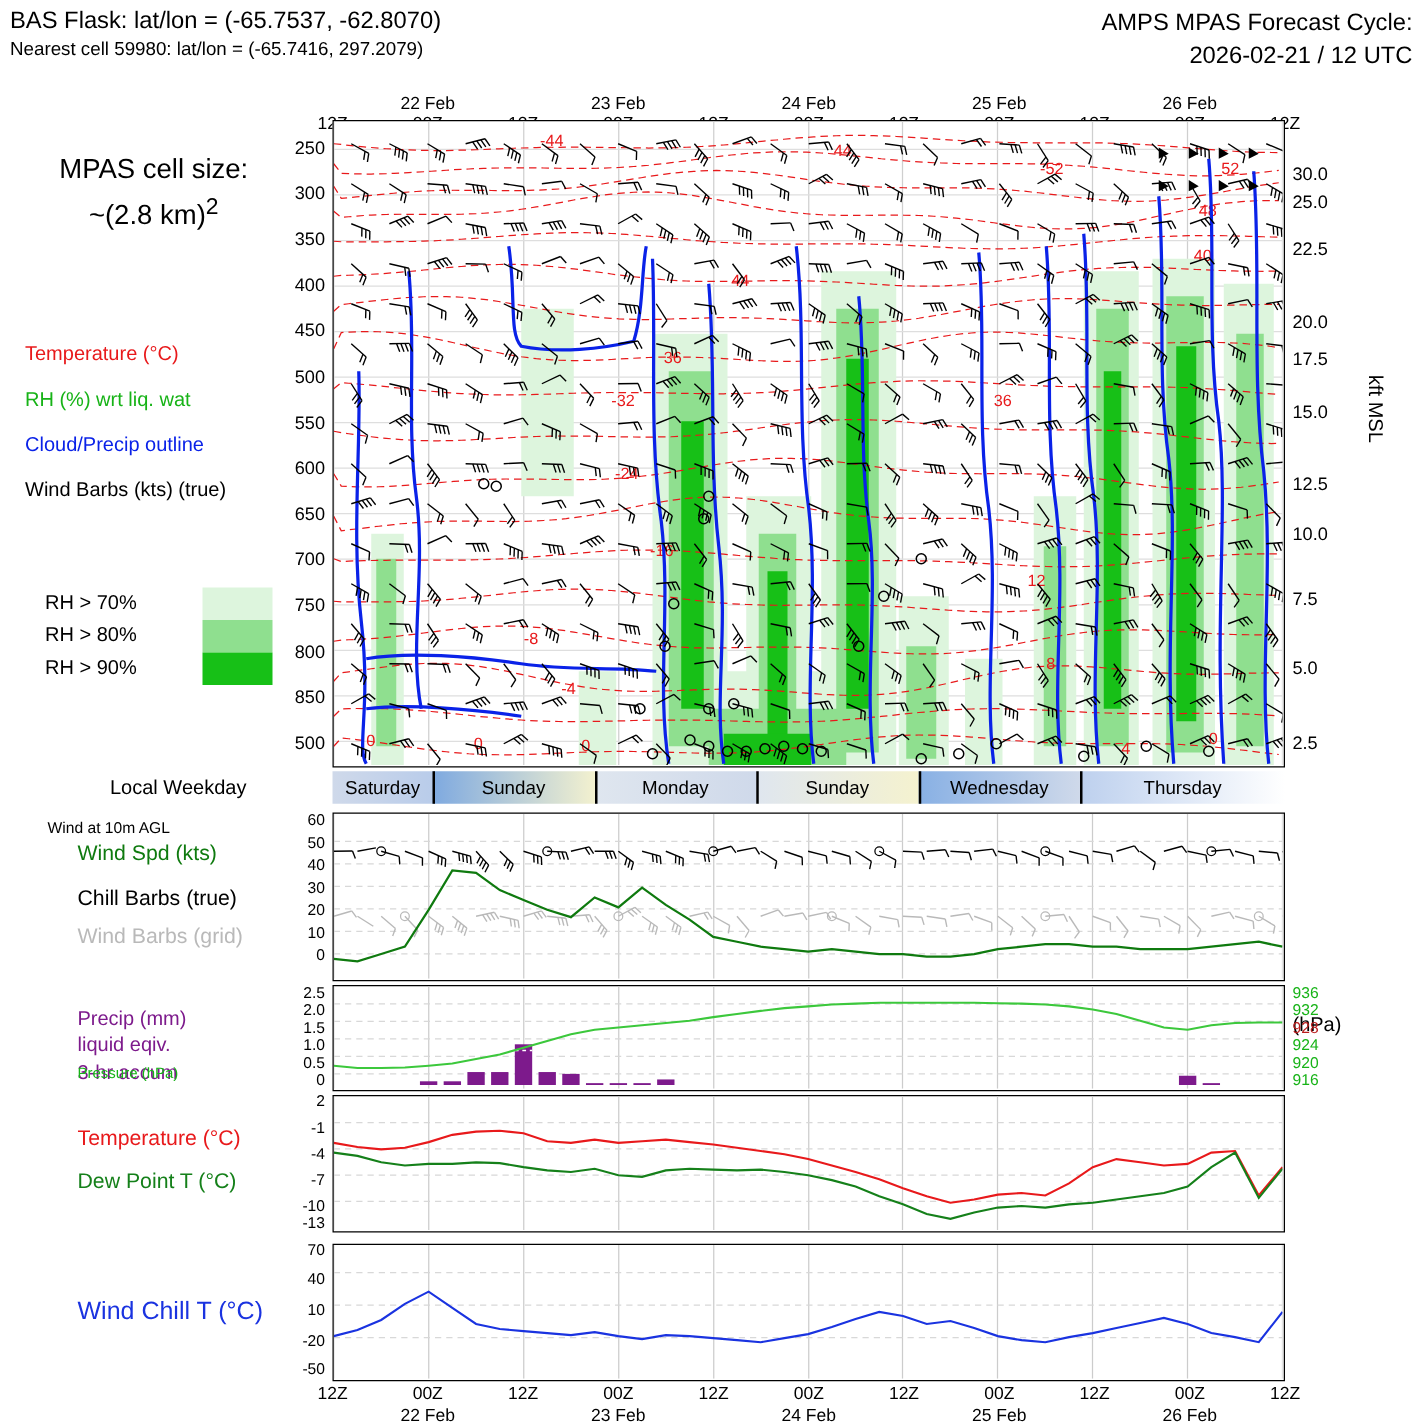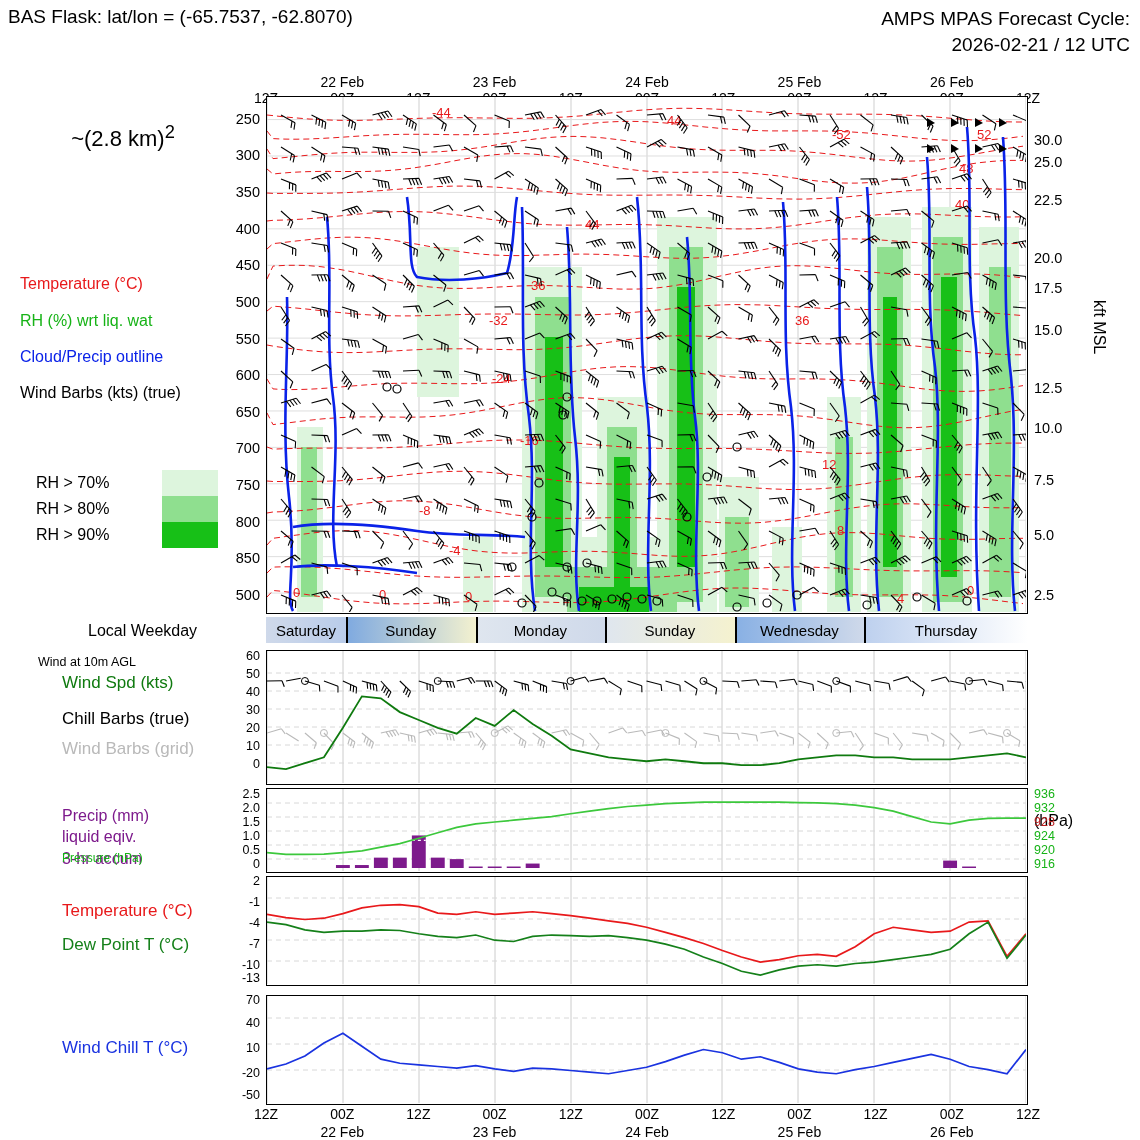--- a/index.html
+++ b/index.html
@@ -29,21 +29,21 @@
   #wind10{left:38px;top:655px;font-size:12.5px;}
   #leg-wspd{left:62px;top:673px;font-size:17px;color:#0f7a0f;}
   #leg-wbt{left:62px;top:709px;font-size:17px;color:#000;}
   #leg-wbg{left:62px;top:739px;font-size:17px;color:#b9b9b9;}
 
   #leg-precip{left:62px;top:805px;font-size:16px;color:#7d1a8c;line-height:1.33;}
   #leg-press{left:62px;top:851px;font-size:12px;color:#17b317;}
 
   #leg-t2m{left:62px;top:901px;font-size:17px;color:#e8191b;}
   #leg-td{left:62px;top:935px;font-size:17px;color:#15801a;}
-  #leg-chill{left:62px;top:1038px;font-size:17px;color:#1a33e0;}
+  #leg-chill{left:62px;top:1038px;font-size:20px;color:#1a33e0;}
 
   
   #main{left:266px;top:96px;width:762px;height:518px;border:1.5px solid #000;background:#fff;box-sizing:border-box;overflow:hidden;}
 
   .toplab{position:absolute;font-size:14px;transform:translateX(-50%);}
   .toplab2{position:absolute;font-size:14px;transform:translateX(-50%);}
 
   .ytick{position:absolute;right:4px;font-size:14.5px;transform:translateY(-50%);}
   .ytickR{position:absolute;left:4px;font-size:14.5px;transform:translateY(-50%);}
   #kftmsl{left:1090px;top:300px;font-size:16px;writing-mode:vertical-rl;}
@@ -67,27 +67,29 @@
   #bottom-ticks{position:absolute;left:266px;top:1106px;width:762px;height:34px;}
   #bottom-ticks .t1{position:absolute;font-size:14px;transform:translateX(-50%);top:0;}
   #bottom-ticks .t2{position:absolute;font-size:14px;transform:translateX(-50%);top:18px;}
   #hpa{left:1034px;top:812px;font-size:16px;}
 </style>
 </head>
 <body>
 
 <div class="abs" id="hdr-left">
   <div>BAS Flask: lat/lon = (-65.7537, -62.8070)</div>
+  <div class="sub">Nearest cell 59980: lat/lon = (-65.7416, 297.2079)</div>
 </div>
 <div class="abs" id="hdr-right">
   <div>AMPS MPAS Forecast Cycle:</div>
   <div>2026-02-21 / 12 UTC</div>
 </div>
 
 <div class="abs" id="cellsize">
+  <div>MPAS cell size:</div>
   <div class="l2">
     <span>~(2.8 km)</span><sup>2</sup>
   </div>
 </div>
 
 <div class="abs legtxt" id="leg-temp">Temperature (°C)</div>
 <div class="abs legtxt" id="leg-rh">RH (%) wrt liq. wat</div>
 <div class="abs legtxt" id="leg-cloud">Cloud/Precip outline</div>
 <div class="abs legtxt" id="leg-barb">Wind Barbs (kts) (true)</div>
 

